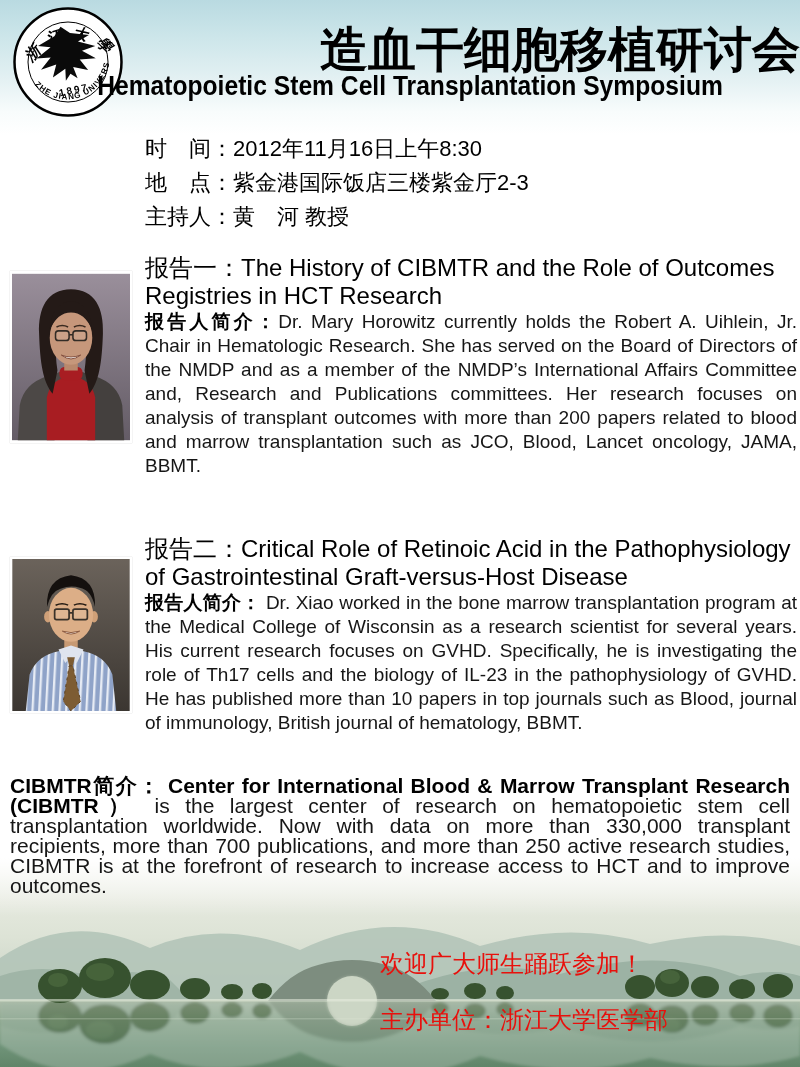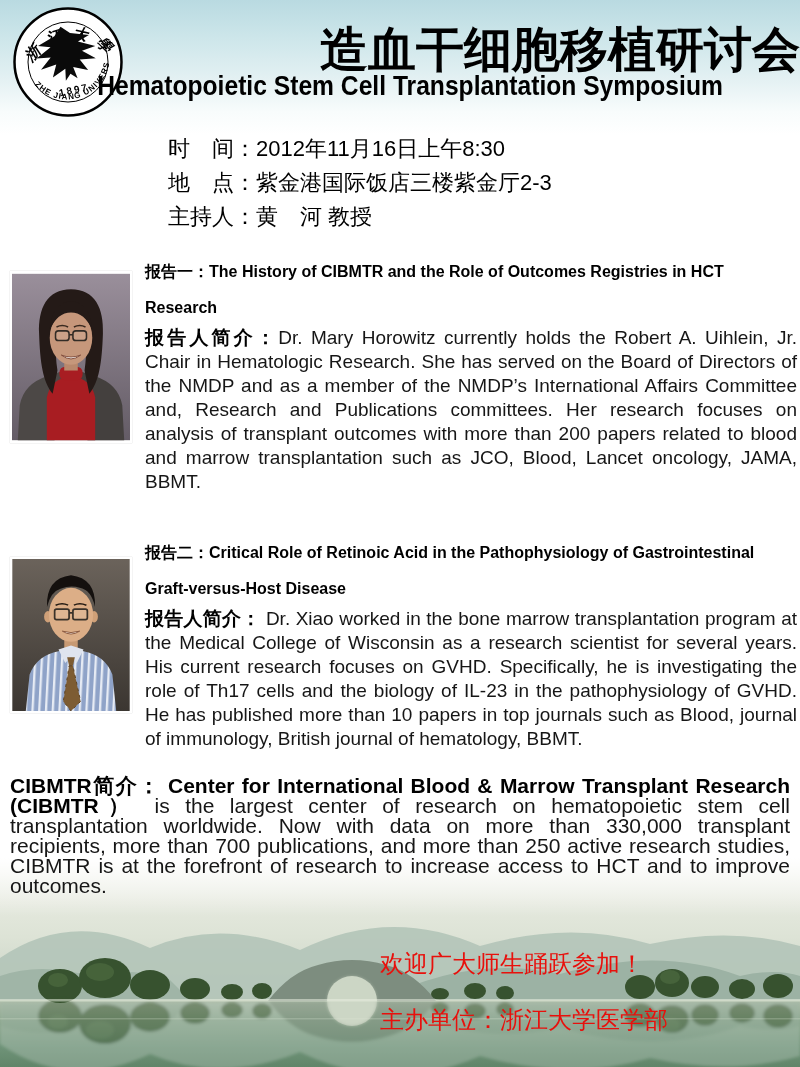--- a/index.html
+++ b/index.html
@@ -9,32 +9,32 @@
     background:linear-gradient(180deg,#b9dae1 0px,#cde6ea 38px,#e4f1f3 80px,#f8fcfc 112px,#ffffff 135px);
   }
   
   .logo{position:absolute;left:12px;top:6px;width:112px;height:112px;}
   .title-cn{position:absolute;left:20px;top:18px;width:780px;margin:0;text-align:right;
     font-size:48px;font-weight:bold;color:#000;letter-spacing:0px;}
   .title-en{position:absolute;left:20px;top:70px;width:780px;margin:0;text-align:center;
     font-size:28px;font-weight:bold;color:#000;transform:scaleX(.88);transform-origin:50% 50%;white-space:nowrap;}
   
   .details{position:absolute;left:145px;top:132px;font-size:22px;line-height:34px;color:#000;}
-  .details .drow{white-space:nowrap;margin-left:23px;}
+  .details .drow{white-space:nowrap;}
   
   .talk{position:absolute;left:10px;width:780px;}
   .talk1{top:252px;height:280px;}
   .talk2{top:533px;height:250px;}
   .photo{position:absolute;left:0;background:#fff;padding:2px;box-shadow:0 0 1px rgba(0,0,0,.25);}
   .photo1{top:19px;width:118px;height:168px;}
   .photo2{top:24px;width:118px;height:152px;}
   .photo svg{display:block;width:100%;height:100%;}
   .ttext{position:absolute;left:135px;top:2px;width:652px;}
   .ttext p{margin:0;}
-  .thead{font-size:16px;line-height:36px;font-weight:bold;color:#000;}
+  .thead{font-size:24px;line-height:28px;font-weight:normal;color:#000;}
   .tbio{font-size:19px;line-height:24px;text-align:justify;color:#161616;}
   .tbio b{color:#000;margin-top:19px;}
   
   .cibmtr{position:absolute;left:10px;top:776px;width:780px;z-index:5;
     font-size:21px;line-height:20px;text-align:justify;color:#161616;margin:0;}
   .cibmtr b{color:#000;}
   
   .scene{position:absolute;left:0;top:858px;width:800px;height:209px;z-index:1;}
   .scene svg{display:block;}
   .red-line{position:absolute;left:380px;z-index:6;font-size:24px;color:#e8100c;white-space:nowrap;}

